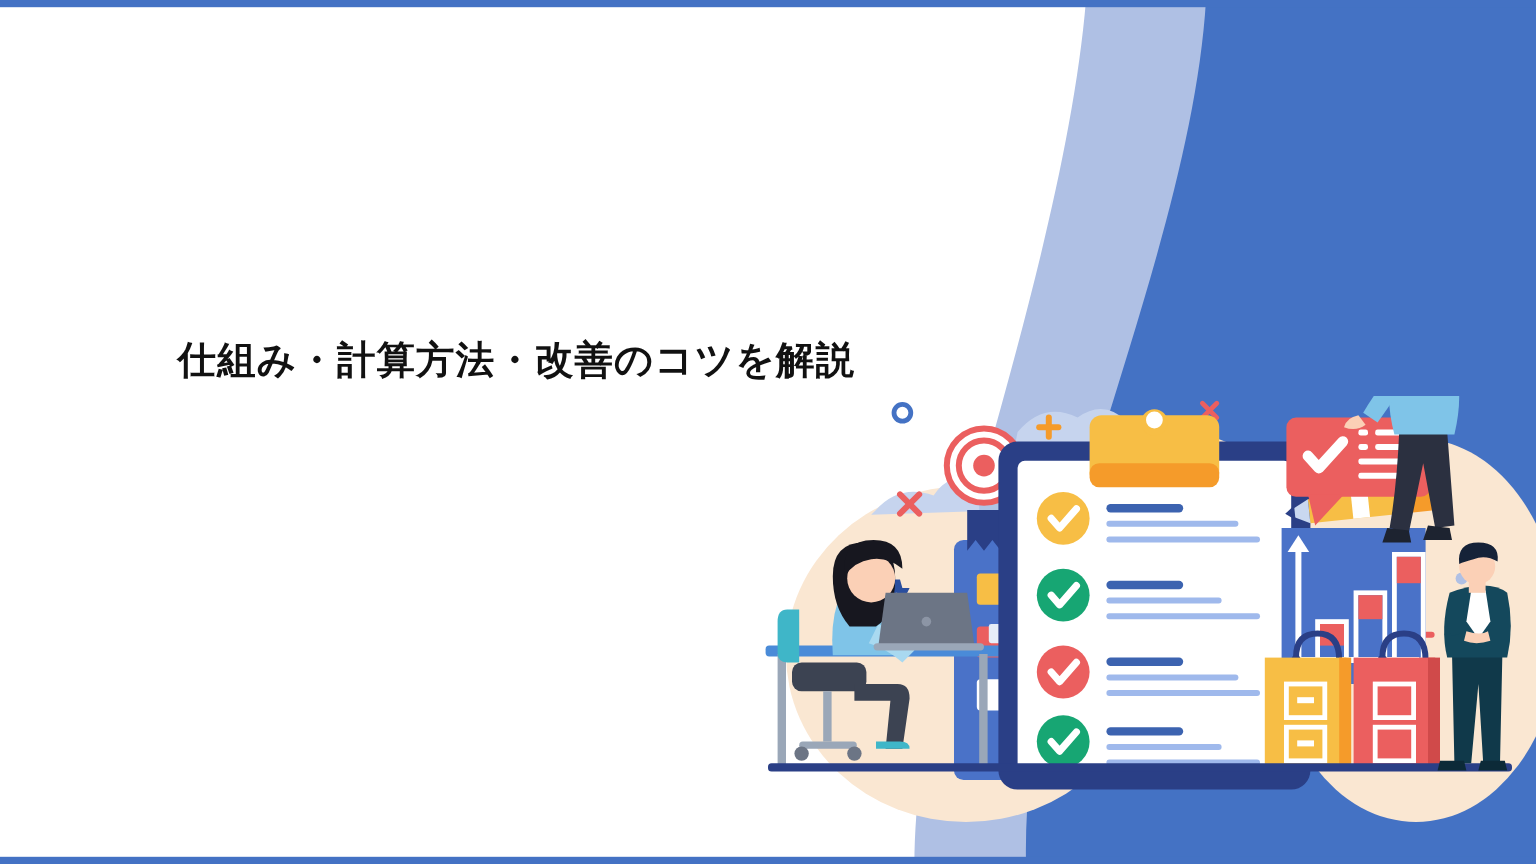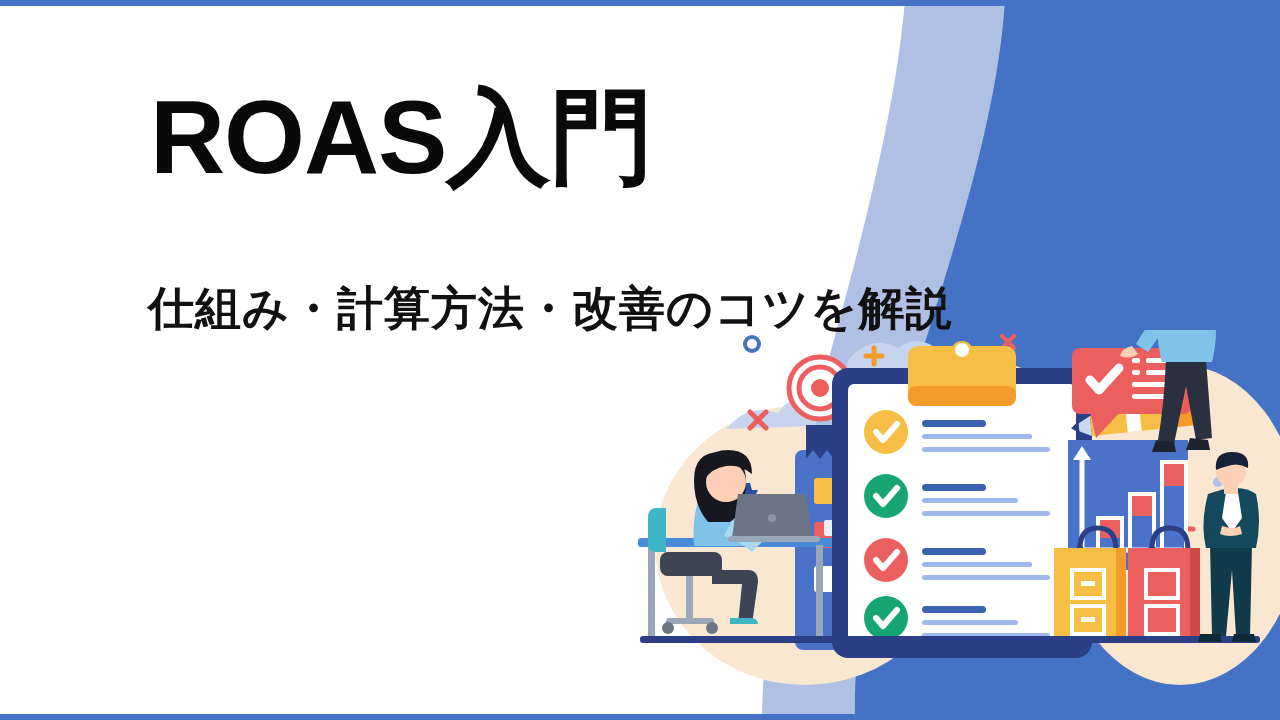--- a/index.html
+++ b/index.html
@@ -23,21 +23,21 @@
   #art{position:absolute;left:620px;top:330px;width:660px;height:390px;z-index:5;}
 
   
   #title{
     position:absolute;left:150px;top:80px;z-index:30;
     font-size:104px;line-height:1.1;font-weight:700;color:#0a0a0a;
     letter-spacing:-1px;white-space:nowrap;
   }
   #subtitle{
     position:absolute;left:148px;top:280px;z-index:30;
-    font-size:46px;line-height:1.25;font-weight:700;color:#111111;
+    font-size:32px;line-height:1.25;font-weight:700;color:#111111;
     letter-spacing:1px;white-space:nowrap;
   }
 </style>
 </head>
 <body>
 
 <div id="slide">
 
   <svg id="bg" viewBox="0 0 1280 720" width="1280" height="720" preserveAspectRatio="none">
     <rect x="0" y="0" width="1280" height="720" fill="#FFFFFF"></rect>
@@ -286,16 +286,15 @@
         <path d="M12,40 q-6,18 2,30 l14,-4 q-6,-14 -4,-26 z" fill="#14485C"></path>
         <path d="M26,66 q12,4 18,0 l2,8 q-12,4 -22,0 z" fill="#FBD0B6"></path>
         <path d="M28,18 l14,0 0,16 -14,0 z" fill="#FBD0B6"></path>
         <circle cx="35" cy="12" r="15" fill="#FBD0B6"></circle>
         <path d="M20,10 q-2,-18 16,-18 q18,0 16,16 q-10,-6 -20,-2 q-8,2 -12,4 z" fill="#152238"></path>
       </g>
 
     </g>
   </svg>
 
-  <div id="title">ROAS入門</div>
   <div id="subtitle">仕組み・計算方法・改善のコツを解説</div>
 
 </div>
 
 </body></html>

